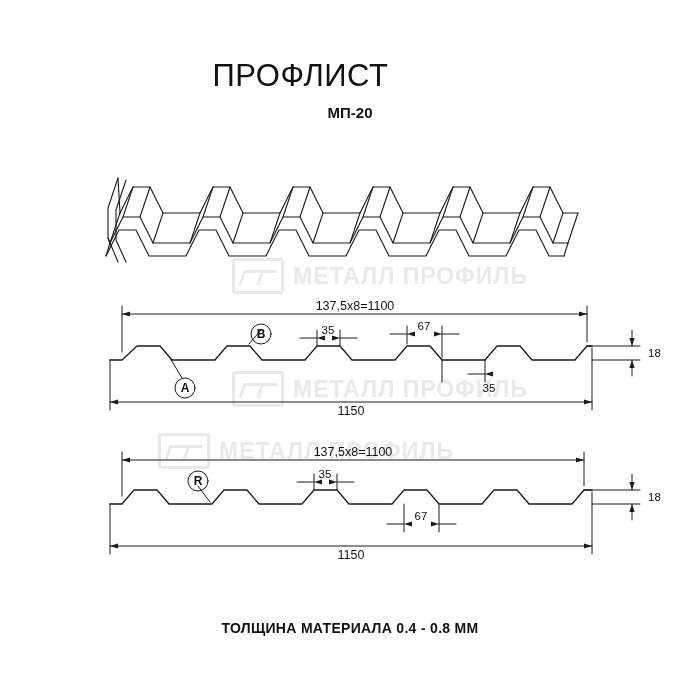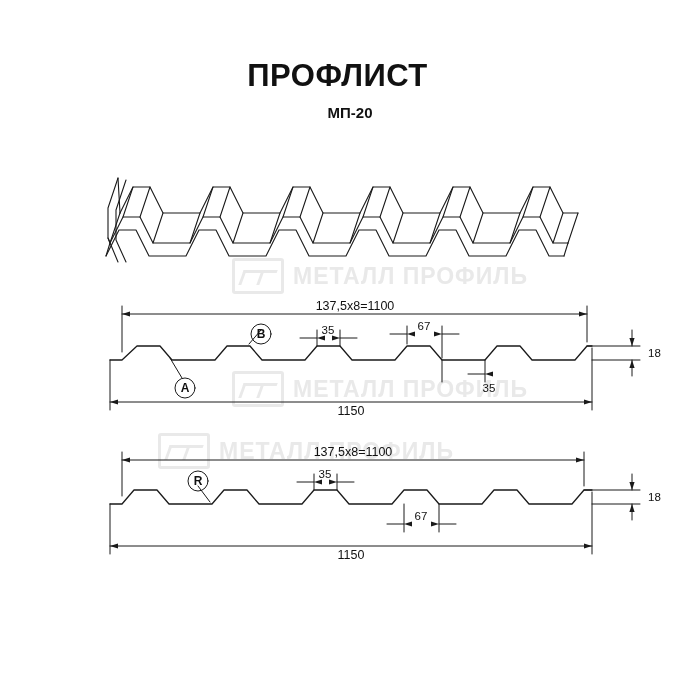--- a/index.html
+++ b/index.html
@@ -19,24 +19,23 @@
     position: absolute;
     inset: 0;
   }
   .title {
     position: absolute;
     top: 58px;
     left: 0;
     width: 601px;
     text-align: center;
     font-size: 31px;
-    font-weight: bold;
+    font-weight: normal;
     letter-spacing: 0.5px;
     color: #111111;
-    padding-left: 37px;
   }
   .subtitle {
     position: absolute;
     top: 104px;
     left: 0;
     width: 700px;
     text-align: center;
     font-size: 15px;
     font-weight: bold;
     color: #111111;
@@ -265,14 +264,15 @@
       <circle cx="198" cy="481" r="10"></circle>
     </g>
     <text x="353" y="456" text-anchor="middle" font-family="Liberation Sans, sans-serif" font-size="12.5" fill="#111111">137,5х8=1100</text>
     <text x="351" y="559" text-anchor="middle" font-family="Liberation Sans, sans-serif" font-size="12.5" fill="#111111">1150</text>
     <text x="325" y="478" text-anchor="middle" font-family="Liberation Sans, sans-serif" font-size="11.5" fill="#111111">35</text>
     <text x="421" y="520" text-anchor="middle" font-family="Liberation Sans, sans-serif" font-size="11.5" fill="#111111">67</text>
     <text x="648" y="501" text-anchor="start" font-family="Liberation Sans, sans-serif" font-size="11.5" fill="#111111">18</text>
     <text x="198" y="485" text-anchor="middle" font-family="Liberation Sans, sans-serif" font-size="12" font-weight="bold" fill="#111111">R</text>
   </svg>
 
+  <div class="footer">ТОЛЩИНА МАТЕРИАЛА 0.4 - 0.8 ММ</div>
 
 </div>
 
 </body></html>

